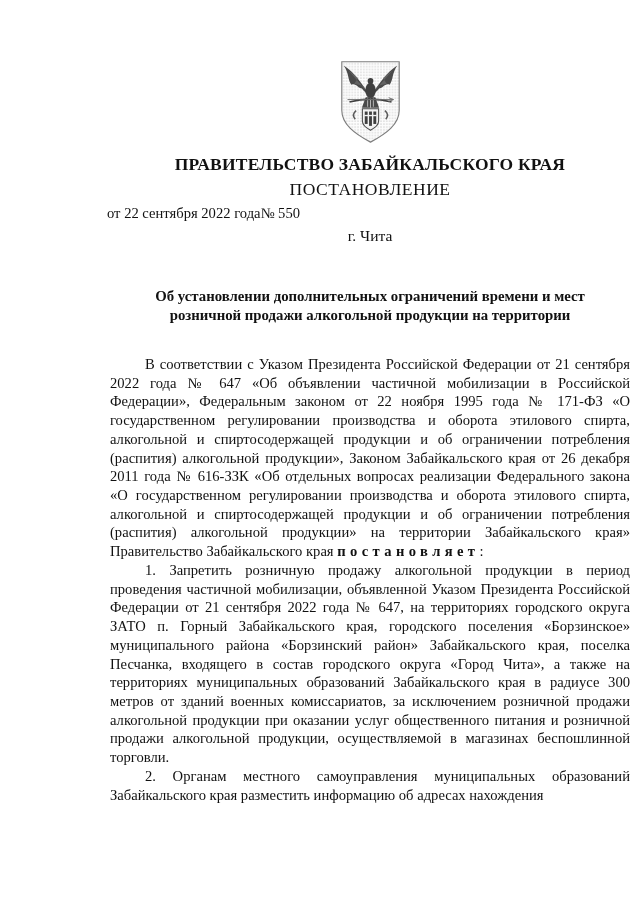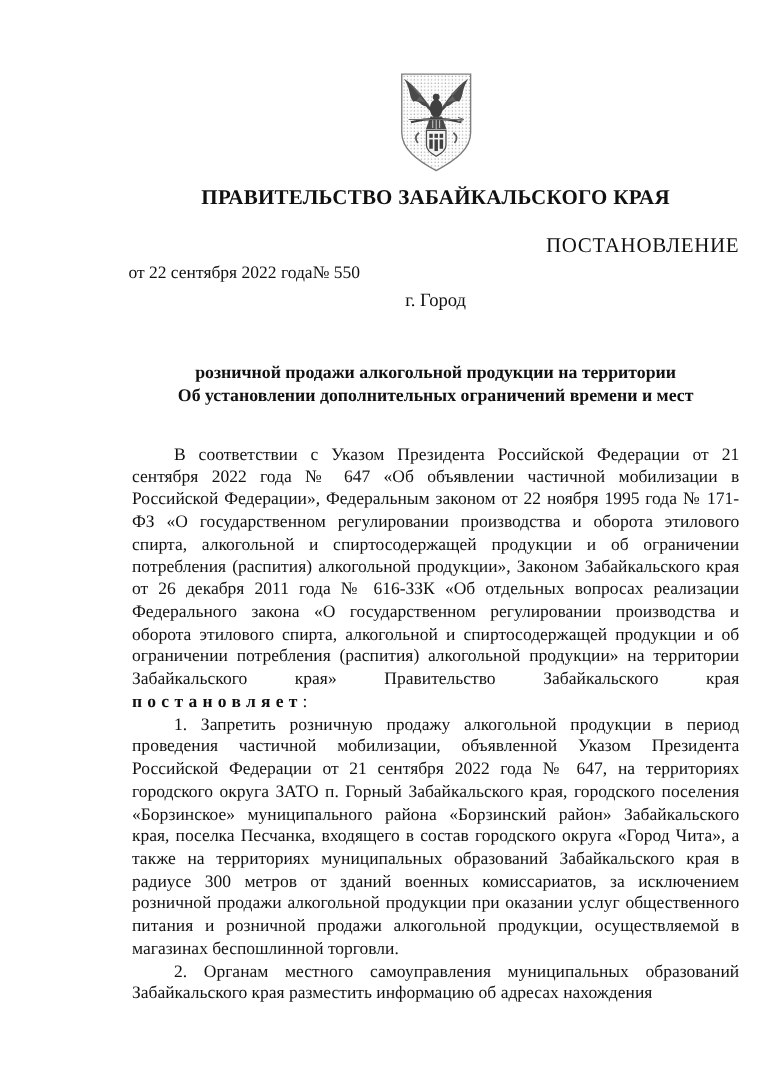--- a/index.html
+++ b/index.html
@@ -11,40 +11,40 @@
     width: 640px;
     height: 905px;
     overflow: hidden;
     font-family: "Liberation Serif", "DejaVu Serif", serif;
     color: #111111;
   }
   .page {
     box-sizing: border-box;
     width: 640px;
     height: 905px;
-    padding: 57px 24px 0 110px;
+    padding: 57px 10px 0 110px;
     background: #ffffff;
   }
   .emblem-wrap {
     text-align: center;
     height: 90px;
     line-height: 0;
   }
   .authority {
     margin-top: 7px;
     text-align: center;
     font-weight: bold;
     font-size: 17.5px;
     letter-spacing: 0.2px;
     line-height: 20px;
     white-space: nowrap;
   }
   .doc-type {
-    margin-top: 20px;
-    text-align: right;
+    margin-top: 5px;
+    text-align: center;
     font-size: 17.5px;
     letter-spacing: 0.5px;
     line-height: 20px;
   }
   .meta-row {
     margin-top: 5px;
     display: flex;
     justify-content: flex-start;
     align-items: baseline;
     font-size: 14.6px;
@@ -125,25 +125,25 @@
 
   <div class="authority">ПРАВИТЕЛЬСТВО ЗАБАЙКАЛЬСКОГО КРАЯ</div>
 
   <div class="doc-type">ПОСТАНОВЛЕНИЕ</div>
 
   <div class="meta-row">
     <span>от 22 сентября 2022 года</span>
     <span>№ 550</span>
   </div>
 
-  <div class="city">г. Город</div>
+  <div class="city">г. Чита</div>
 
   <div class="doc-title">
+    <div>Об установлении дополнительных ограничений времени и мест</div>
     <div>розничной продажи алкогольной продукции на территории</div>
-    <div>Об установлении дополнительных ограничений времени и мест</div>
   </div>
 
   <div class="body-text">
     <p class="body-par"><span>В соответствии с Указом Президента Российской Федерации от 21 сентября 2022 года № 647 «Об объявлении частичной мобилизации в Российской Федерации», Федеральным законом от 22 ноября 1995 года № 171-ФЗ «О государственном регулировании производства и оборота этилового спирта, алкогольной и спиртосодержащей продукции и об ограничении потребления (распития) алкогольной продукции», Законом Забайкальского края от 26 декабря 2011 года № 616-ЗЗК «Об отдельных вопросах реализации Федерального закона «О государственном регулировании производства и оборота этилового спирта, алкогольной и спиртосодержащей продукции и об ограничении потребления (распития) алкогольной продукции» на территории Забайкальского края» Правительство Забайкальского края </span><span class="resolve">постановляет</span><span>:</span></p>
     <p class="body-par">1. Запретить розничную продажу алкогольной продукции в период проведения частичной мобилизации, объявленной Указом Президента Российской Федерации от 21 сентября 2022 года № 647, на территориях городского округа ЗАТО п. Горный Забайкальского края, городского поселения «Борзинское» муниципального района «Борзинский район» Забайкальского края, поселка Песчанка, входящего в состав городского округа «Город Чита», а также на территориях муниципальных образований Забайкальского края в радиусе 300 метров от зданий военных комиссариатов, за исключением розничной продажи алкогольной продукции при оказании услуг общественного питания и розничной продажи алкогольной продукции, осуществляемой в магазинах беспошлинной торговли.</p>
     <p class="body-par">2. Органам местного самоуправления муниципальных образований Забайкальского края разместить информацию об адресах нахождения</p>
   </div>
 
 </div>
 

